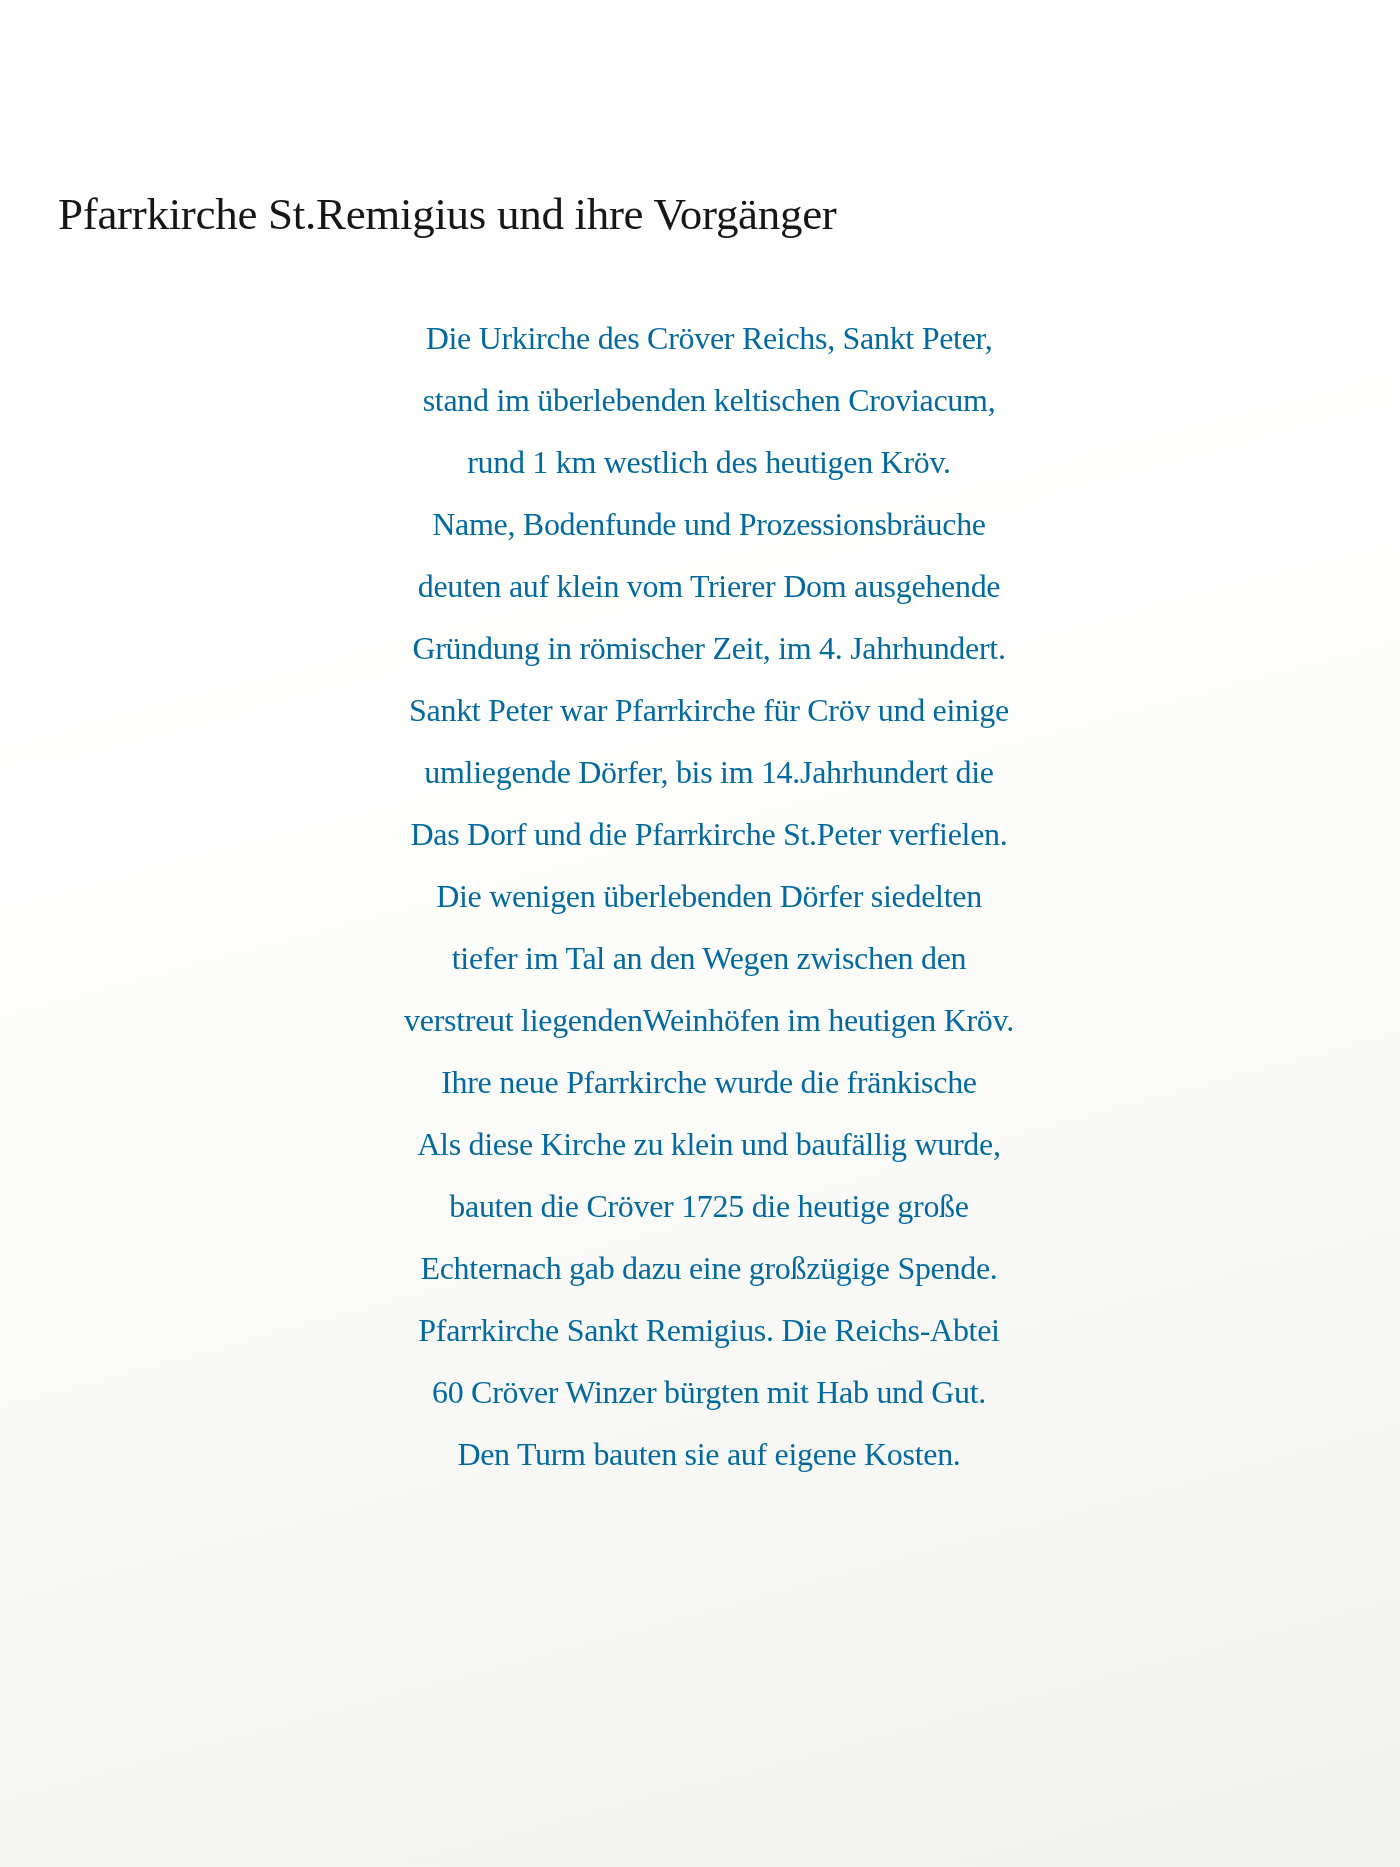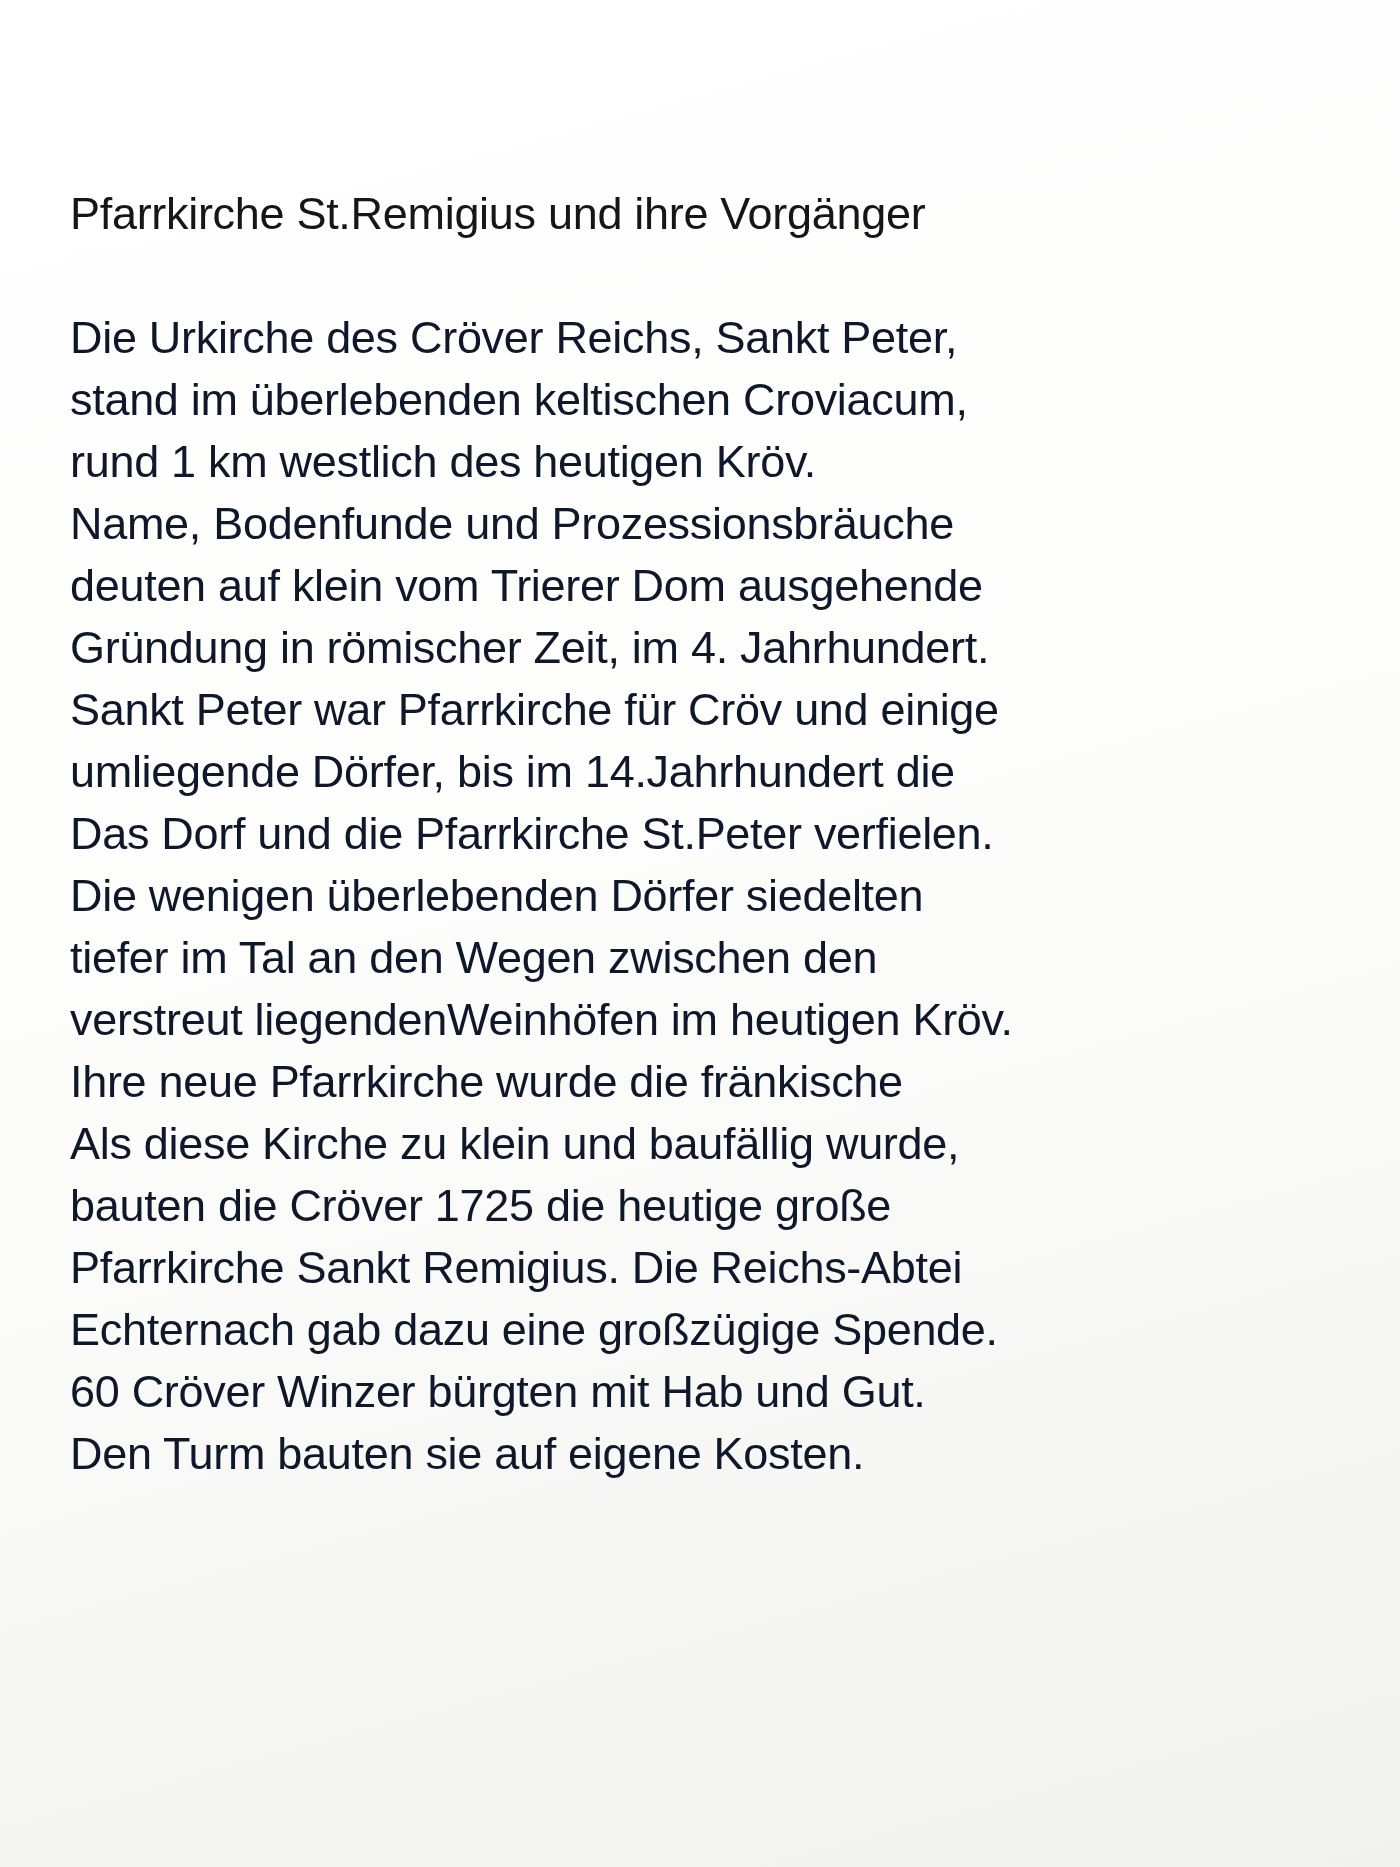--- a/index.html
+++ b/index.html
@@ -11,39 +11,41 @@
     height: 1867px;
     position: relative;
     overflow: hidden;
     background: linear-gradient(165deg, #ffffff 0%, #fdfdfc 45%, #f5f5f3 85%, #f1f1ef 100%);
     font-family: "Liberation Sans", sans-serif;
     color: #141414;
   }
   .page-content {
     position: absolute;
     top: 183px;
-    left: 70px;
+    left: 58px;
     right: 40px;
+    font-family: Liberation Serif, serif;
   }
   .doc-title {
     font-size: 45px;
     line-height: 62px;
     letter-spacing: -0.3px;
     white-space: pre;
     color: #161616;
   }
   .blank-line {
     height: 62px;
   }
   .doc-line {
-    font-size: 45px;
+    font-size: 32px;
     line-height: 62px;
     letter-spacing: -0.3px;
     white-space: pre;
-    color: #0f172a;
+    color: #0369a1;
+    text-align: center;
   }
 </style>
 </head>
 <body>
 
 <div class="page-content">
   <div class="doc-title">Pfarrkirche St.Remigius und ihre Vorgänger</div>
   <div class="blank-line"></div>
   <div class="doc-line">Die Urkirche des Cröver Reichs, Sankt Peter,</div>
   <div class="doc-line">stand im überlebenden keltischen Croviacum,</div>
@@ -53,17 +55,17 @@
   <div class="doc-line">Gründung in römischer Zeit, im 4. Jahrhundert.</div>
   <div class="doc-line">Sankt Peter war Pfarrkirche für Cröv und einige</div>
   <div class="doc-line">umliegende Dörfer, bis im 14.Jahrhundert die</div>
   <div class="doc-line">Das Dorf und die Pfarrkirche St.Peter verfielen.</div>
   <div class="doc-line">Die wenigen überlebenden Dörfer siedelten</div>
   <div class="doc-line">tiefer im Tal an den Wegen zwischen den</div>
   <div class="doc-line">verstreut liegendenWeinhöfen im heutigen Kröv.</div>
   <div class="doc-line">Ihre neue Pfarrkirche wurde die fränkische</div>
   <div class="doc-line">Als diese Kirche zu klein und baufällig wurde,</div>
   <div class="doc-line">bauten die Cröver 1725 die heutige große</div>
+  <div class="doc-line">Echternach gab dazu eine großzügige Spende.</div>
   <div class="doc-line">Pfarrkirche Sankt Remigius. Die Reichs-Abtei</div>
-  <div class="doc-line">Echternach gab dazu eine großzügige Spende.</div>
   <div class="doc-line">60 Cröver Winzer bürgten mit Hab und Gut.</div>
   <div class="doc-line">Den Turm bauten sie auf eigene Kosten.</div>
 </div>
 
 </body></html>

